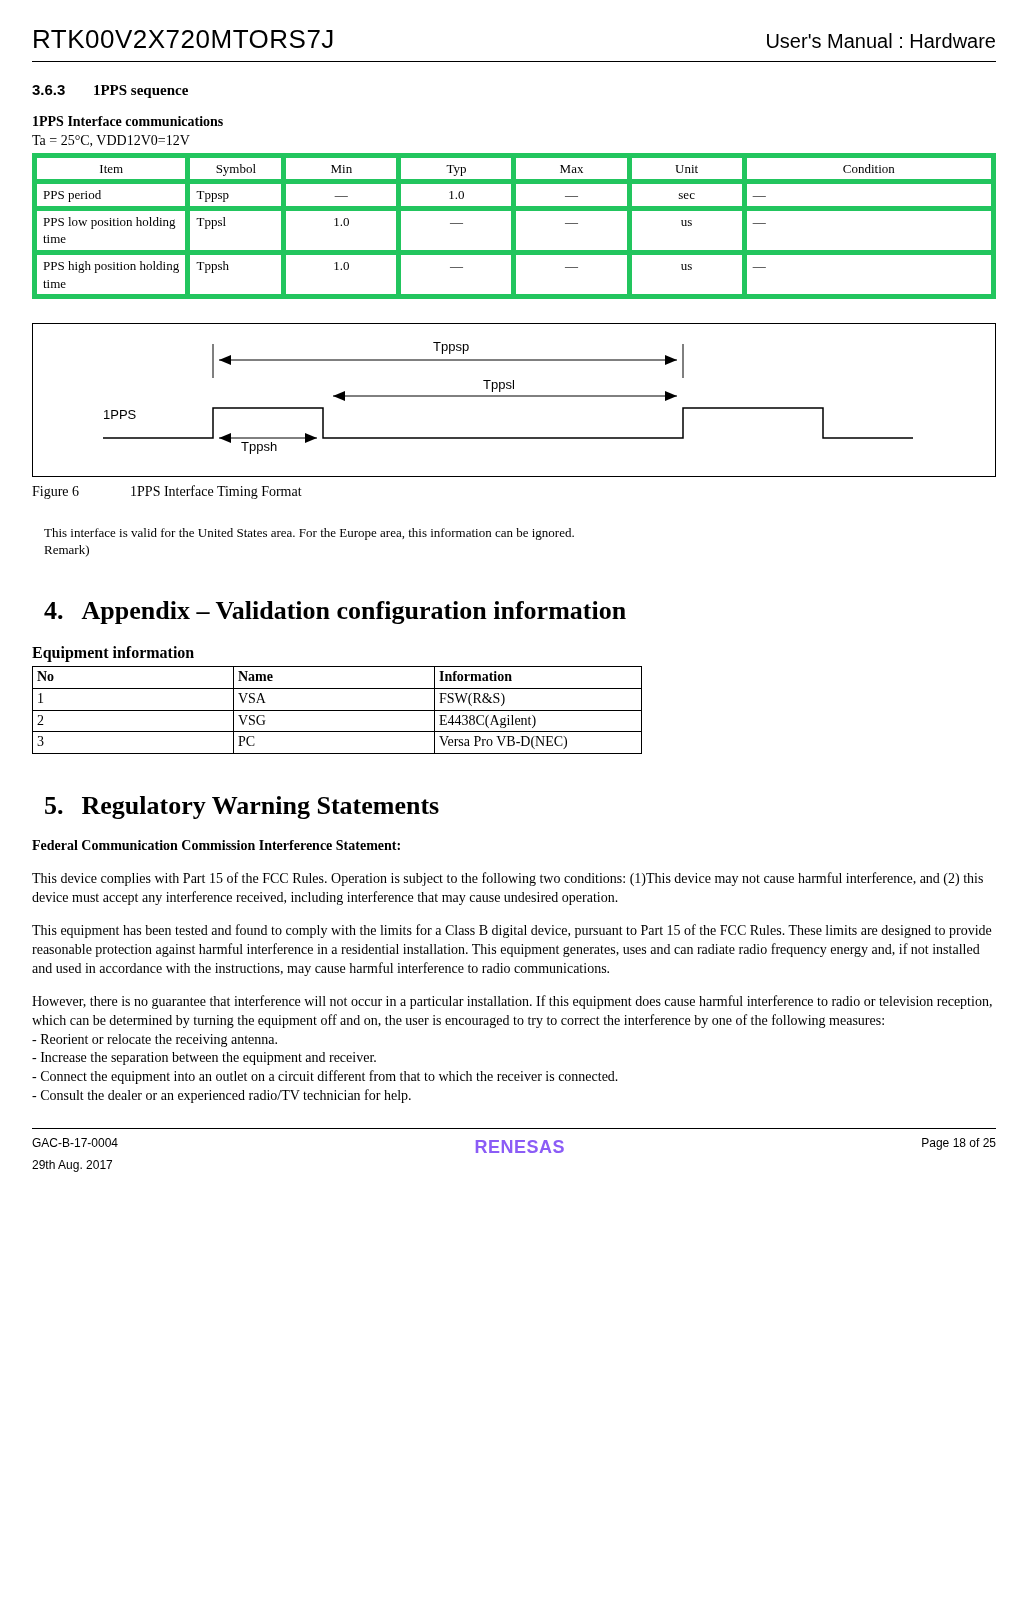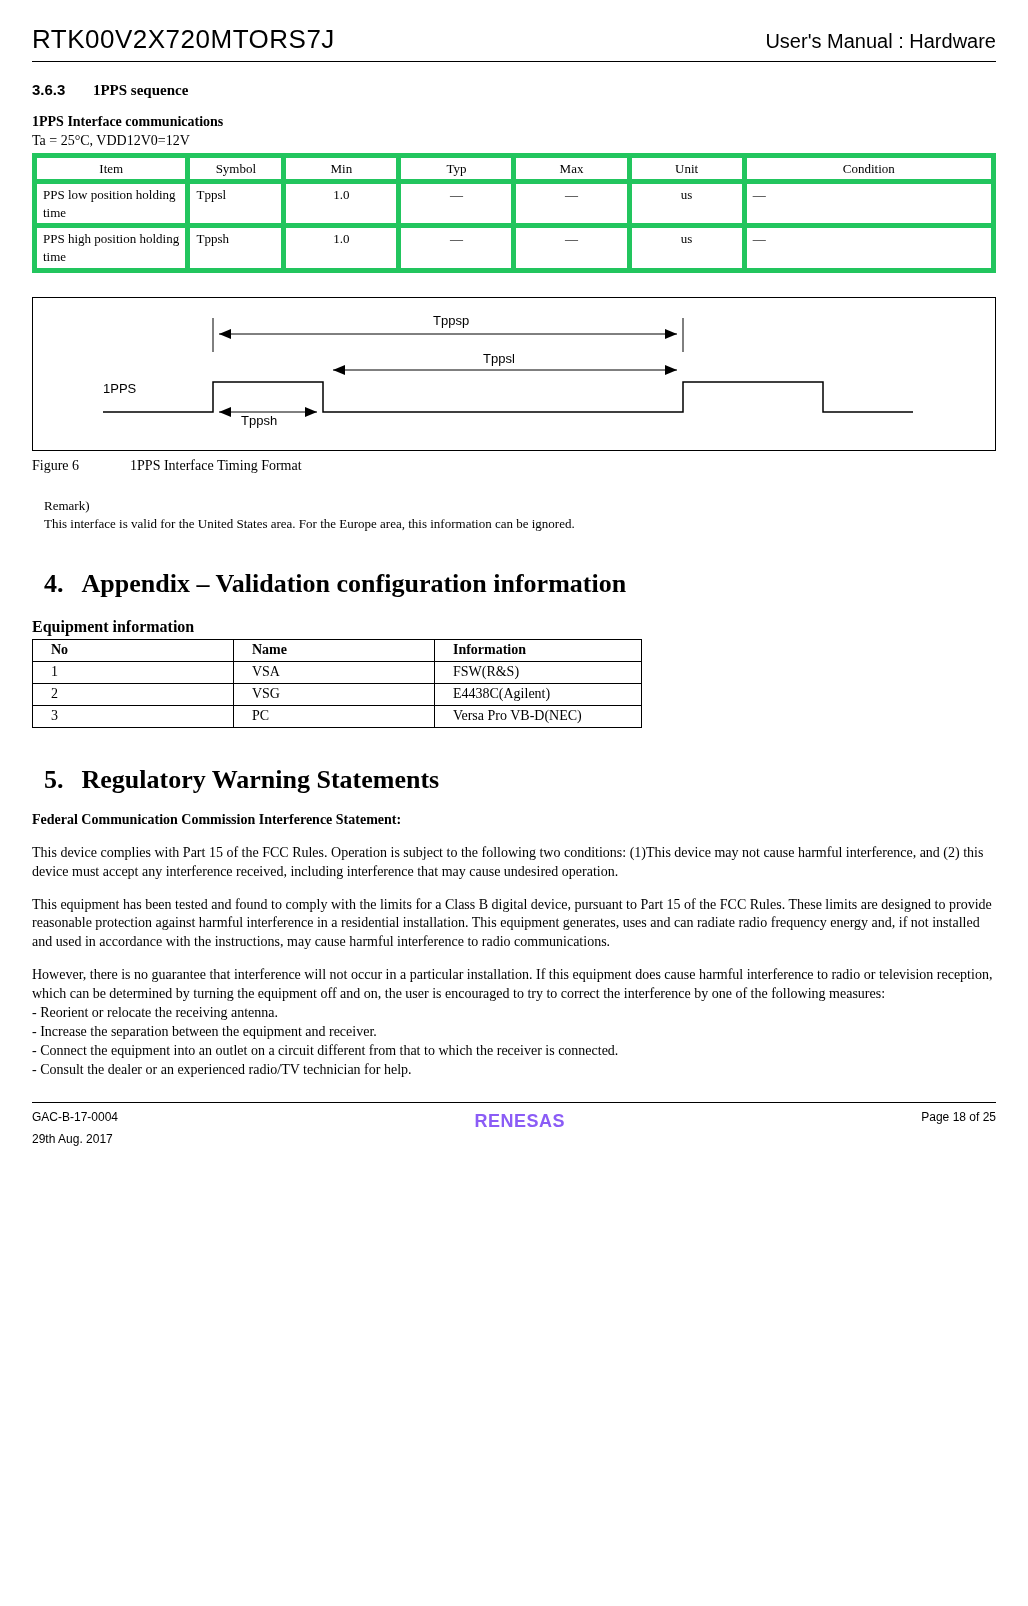--- a/index.html
+++ b/index.html
@@ -94,21 +94,21 @@
     font-weight: bold;
     margin: 0 0 14px 0;
   }
   table.equip {
     border-collapse: collapse;
     width: 610px;
     margin-bottom: 34px;
   }
   table.equip th, table.equip td {
     border: 1px solid #000;
-    padding: 1px 18px;
+    padding: 1px 4px;
     font-size: 14px;
     text-align: left;
     font-weight: normal;
   }
   table.equip th { font-weight: bold; }
 
   p.body {
     margin: 0 0 14px 0;
     font-size: 14px;
   }
@@ -160,20 +160,29 @@
       <tr>
     <th style="width:16%">Item</th>
     <th style="width:10%">Symbol</th>
     <th style="width:12%">Min</th>
     <th style="width:12%">Typ</th>
     <th style="width:12%">Max</th>
     <th style="width:12%">Unit</th>
     <th>Condition</th>
   </tr>
   <tr>
+    <td class="left">PPS period</td>
+    <td class="left">Tppsp</td>
+    <td class="center">—</td>
+    <td class="center">1.0</td>
+    <td class="center">—</td>
+    <td class="center">sec</td>
+    <td class="left">—</td>
+  </tr>
+  <tr>
     <td class="left">PPS low position holding time</td>
     <td class="left">Tppsl</td>
     <td class="center">1.0</td>
     <td class="center">—</td>
     <td class="center">—</td>
     <td class="center">us</td>
     <td class="left">—</td>
   </tr>
   <tr>
     <td class="left">PPS high position holding time</td>
@@ -213,22 +222,22 @@
     <span style="position:absolute;left:198px;top:100px;font-family:Arial;font-size:13px;">Tppsh</span>
   </div>
 </div>
 <div class="caption">
   <span>Figure 6</span>
   <span style="display:inline-block;width:44px;"></span>
   <span>1PPS Interface Timing Format</span>
 </div>
 
 <div class="remark-block">
+  <div>This interface is valid for the United States area. For the Europe area, this information can be ignored.</div>
   <div>Remark)</div>
-  <div>This interface is valid for the United States area. For the Europe area, this information can be ignored.</div>
 </div>
 
 <h2 class="section">
   <span class="num">4.</span><span>Appendix – Validation configuration information</span>
 </h2>
 
 <h3 class="sub">Equipment information</h3>
 <table class="equip">
   <tbody>
       <tr>

